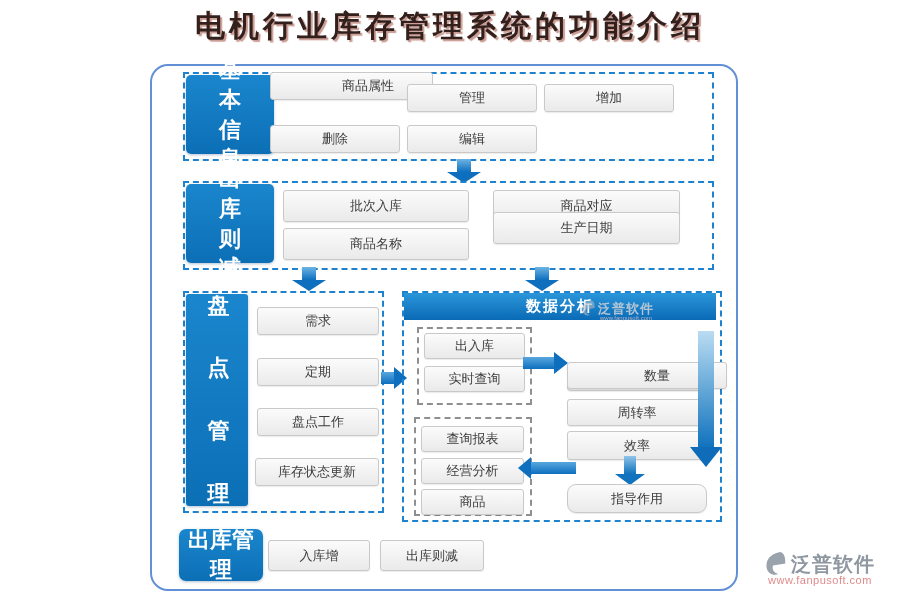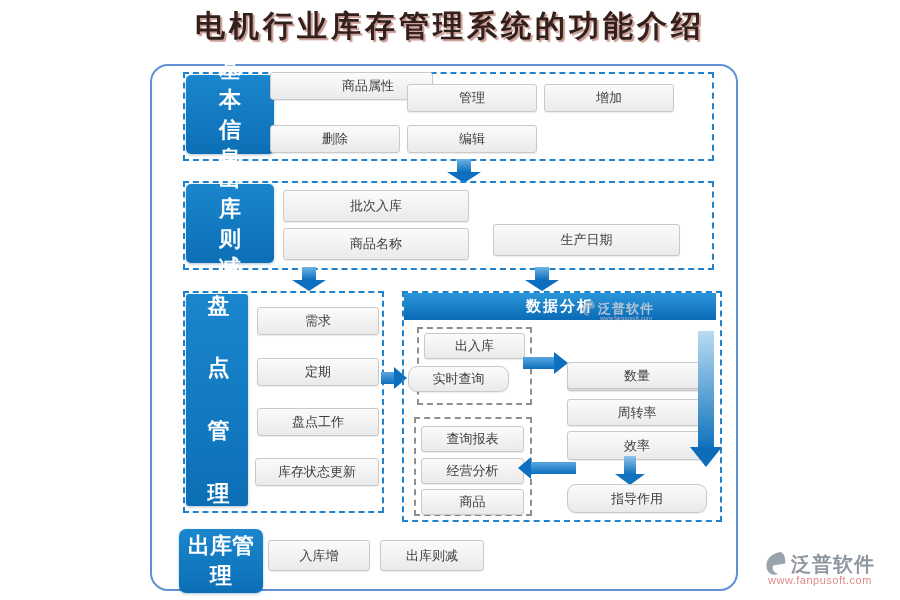--- a/index.html
+++ b/index.html
@@ -90,22 +90,23 @@
   <div class="arrow ad" style="left:447px;top:159px;">
       <div class="stem"></div>
       <div class="tip"></div>
     </div>
 
   <div class="dash-b" style="left:183px;top:181px;width:527px;height:85px;"></div>
   <div class="bluebox wrap2" style="left:186px;top:184px;width:88px;height:79px;">
     <span>出库则减</span>
   </div>
   <div class="btn" style="left:283px;top:190px;width:184px;height:30px;">批次入库</div>
+  <div class="btn" style="left:493px;top:190px;width:185px;height:30px;">商品对应</div>
   <div class="btn" style="left:283px;top:228px;width:184px;height:30px;">商品名称</div>
-  <div class="btn" style="left:493px;top:224px;width:185px;height:30px;font-family:Liberation Serif, serif;">生产日期</div>
+  <div class="btn" style="left:493px;top:212px;width:185px;height:30px;font-family:Liberation Serif, serif;">生产日期</div>
 
   <div class="arrow ad" style="left:292px;top:267px;">
       <div class="stem"></div>
       <div class="tip"></div>
     </div>
   <div class="arrow ad" style="left:525px;top:267px;">
       <div class="stem"></div>
       <div class="tip"></div>
     </div>
 
@@ -127,29 +128,29 @@
   <div class="hdr" style="left:404px;top:293px;width:312px;height:27px;">数据分析</div>
 
   <svg class="wm-icon" viewBox="0 0 24 26">
     <path d="M16 2 C6 4 2 10 3 17 C4 23 10 25 14 23 C10 22 8 19 9 15 L21 13 C21 7 20 3 16 2 Z" fill="#b8bec6"></path>
   </svg>
   <div class="wm">泛普软件</div>
   <div class="wm-url">www.fanpusoft.com</div>
 
   <div class="dash-g" style="left:417px;top:327px;width:111px;height:74px;"></div>
   <div class="btn" style="left:424px;top:333px;width:99px;height:24px;">出入库</div>
-  <div class="btn" style="left:408px;top:366px;width:99px;height:24px;border-radius:9px;">实时查询</div>
+  <div class="btn" style="left:424px;top:366px;width:99px;height:24px;">实时查询</div>
 
   <div class="arrow ar2" style="left:523px;top:352px;">
       <div class="stem"></div>
       <div class="tip"></div>
     </div>
 
   <div class="btn" style="left:567px;top:328px;width:138px;height:25px;margin-top:36px;">进出库时间</div>
-  <div class="btn" style="left:567px;top:362px;width:138px;height:25px;">数量</div>
+  <div class="btn" style="left:567px;top:362px;width:138px;height:25px;padding-left:20px;">数量</div>
   <div class="btn" style="left:567px;top:431px;width:138px;height:27px;">效率</div>
   <div class="btn" style="left:567px;top:399px;width:138px;height:25px;">周转率</div>
 
   <div class="arrow abig" style="left:690px;top:331px;">
       <div class="stem"></div>
       <div class="tip"></div>
     </div>
   <div class="arrow aeff" style="left:615px;top:456px;">
       <div class="stem"></div>
       <div class="tip"></div>
@@ -160,21 +161,21 @@
   <div class="btn" style="left:421px;top:426px;width:101px;height:24px;">查询报表</div>
   <div class="btn" style="left:421px;top:489px;width:101px;height:24px;">商品</div>
 
   <div class="arrow al" style="left:518px;top:457px;">
       <div class="tip"></div>
       <div class="stem"></div>
     </div>
 
   <div class="btn" style="left:567px;top:484px;width:138px;height:27px;border-radius:9px;">指导作用</div>
 
-  <div class="bluebox" style="left:179px;top:529px;width:84px;height:64px;border-radius:7px;">
+  <div class="bluebox" style="left:179px;top:529px;width:84px;height:52px;border-radius:7px;">
     <span>出库管理</span>
   </div>
   <div class="btn" style="left:268px;top:540px;width:100px;height:29px;">入库增</div>
   <div class="btn" style="left:380px;top:540px;width:102px;height:29px;">出库则减</div>
 
   <svg class="brand-icon" viewBox="0 0 24 26">
     <path d="M16 2 C6 4 2 10 3 17 C4 23 10 25 14 23 C10 22 8 19 9 15 L21 13 C21 7 20 3 16 2 Z" fill="#9aa2ac"></path>
   </svg>
   <div class="brand-name">泛普软件</div>
   <div class="brand-url">www.fanpusoft.com</div>

